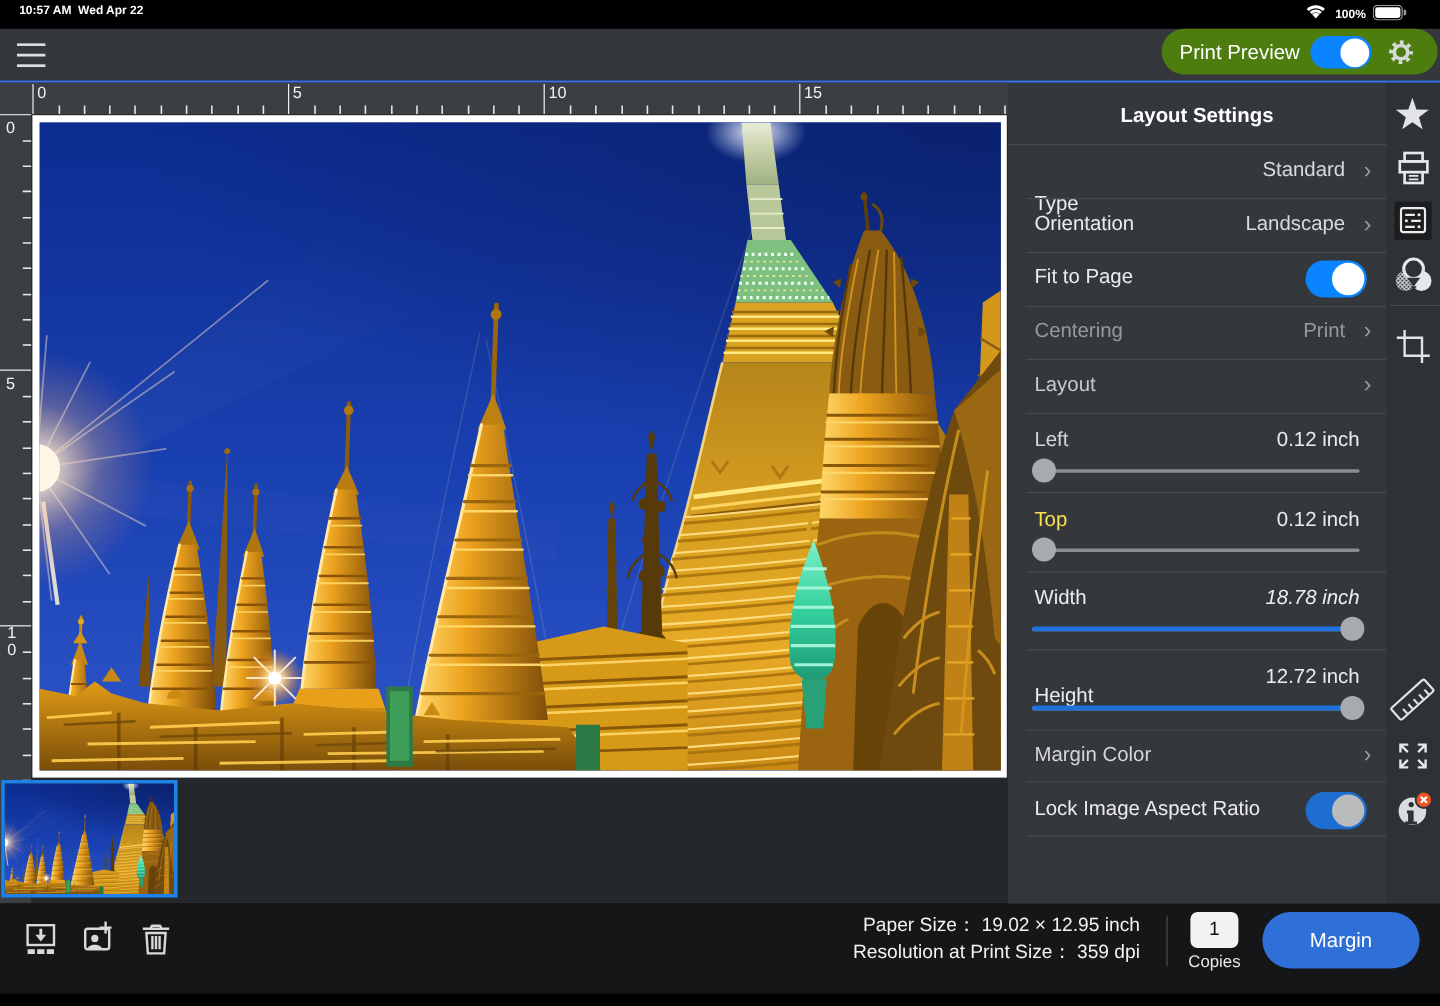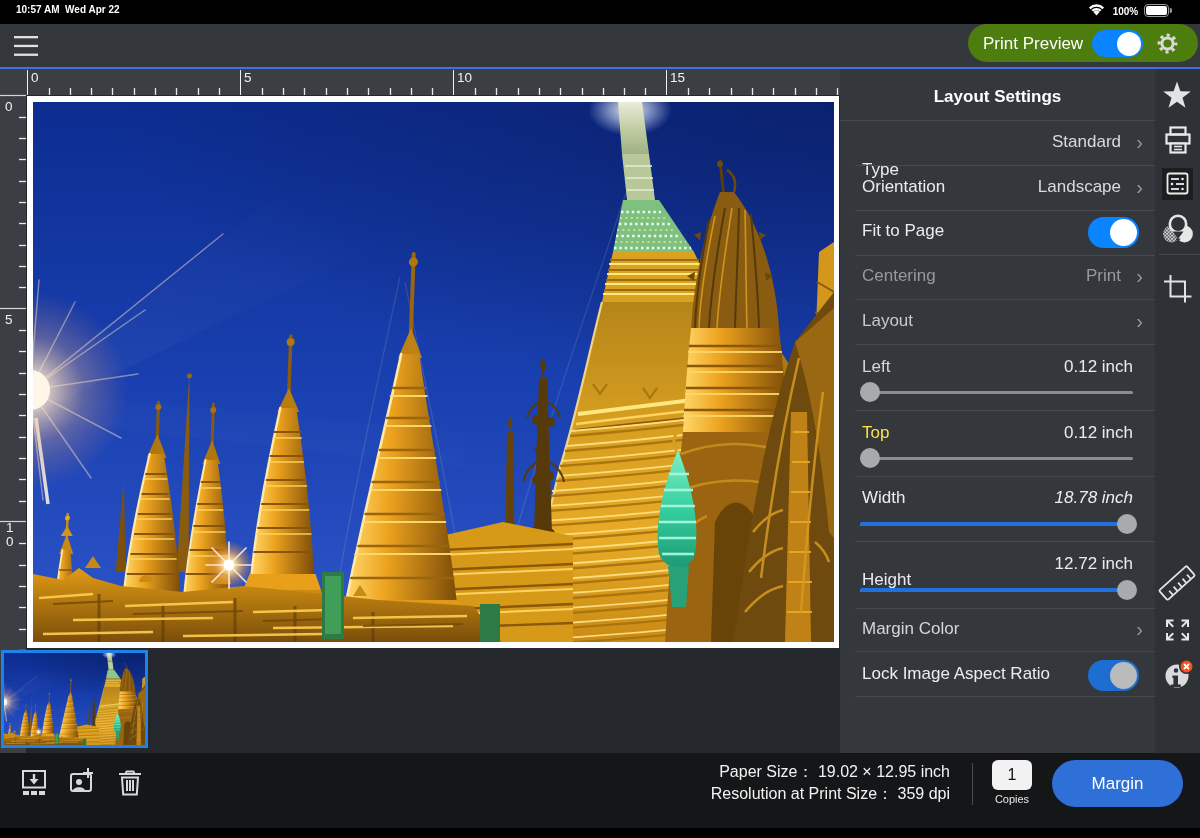--- a/index.html
+++ b/index.html
@@ -52,21 +52,21 @@
   
   #strip { left:1155px; top:69px; width:45px; height:685px; background:#2e3236; }
   #strip .sepline { position:absolute; left:4px; width:41px; height:1px; background:#47494b; }
 
   
   #bottom { left:0; top:753px; width:1200px; height:75px; background:#141618; color:#f2f2f2; }
   #bottom .info { position:absolute; right:250px; top:8px; text-align:right; font-size:16px; line-height:22px; }
   #vdiv { position:absolute; left:972px; top:10px; width:1px; height:42px; background:#4a4c50; }
   #copies { position:absolute; left:992px; top:7px; width:40px; height:30px; background:#f2f2f2;
      border-radius:6px; color:#111; font-size:16px; text-align:center; line-height:30px;}
-  #copieslbl { position:absolute; left:988px; top:40px; width:48px; text-align:center; font-size:11px; color:#e8e8e8;}
+  #copieslbl { position:absolute; left:988px; top:40px; width:48px; text-align:center; font-size:14px; color:#e8e8e8;}
   #printbtn { position:absolute; left:1052px; top:7px; width:131px; height:47px; background:#2e6fd8;
      border-radius:24px; color:#fff; font-size:17px; text-align:center; line-height:47px; }
 </style>
 </head>
 <body>
 <div id="app">
   <div class="abs" id="status">
     <span class="time">10:57 AM&nbsp;&nbsp;Wed Apr 22</span>
     <span class="right">
       <svg width="17" height="12" viewBox="0 0 17 12" style="vertical-align:-1px">

